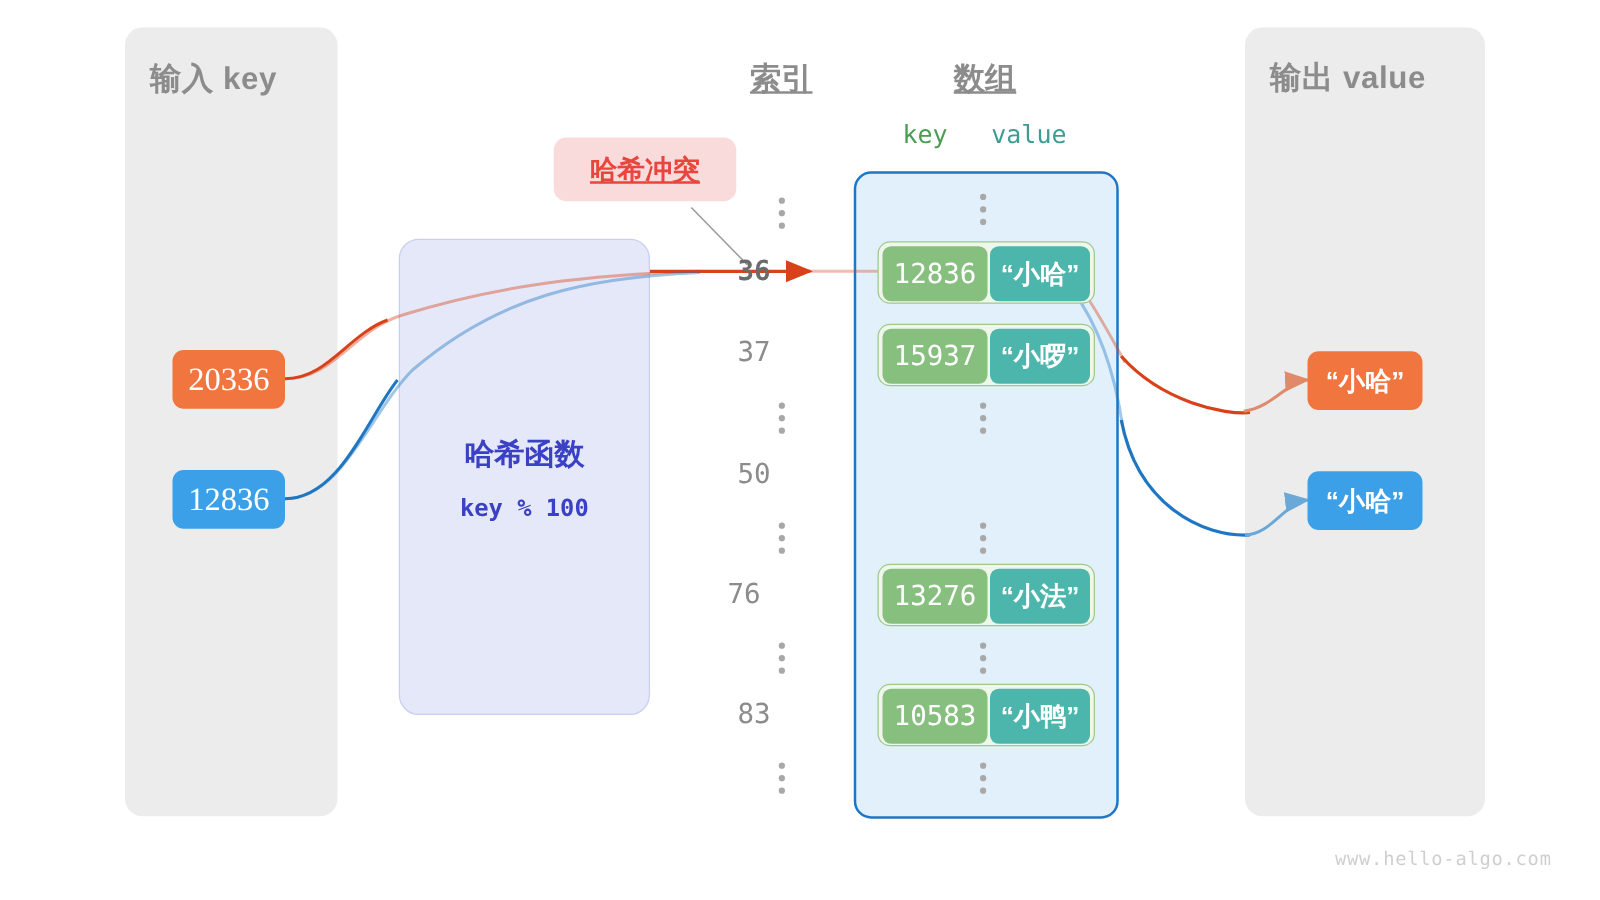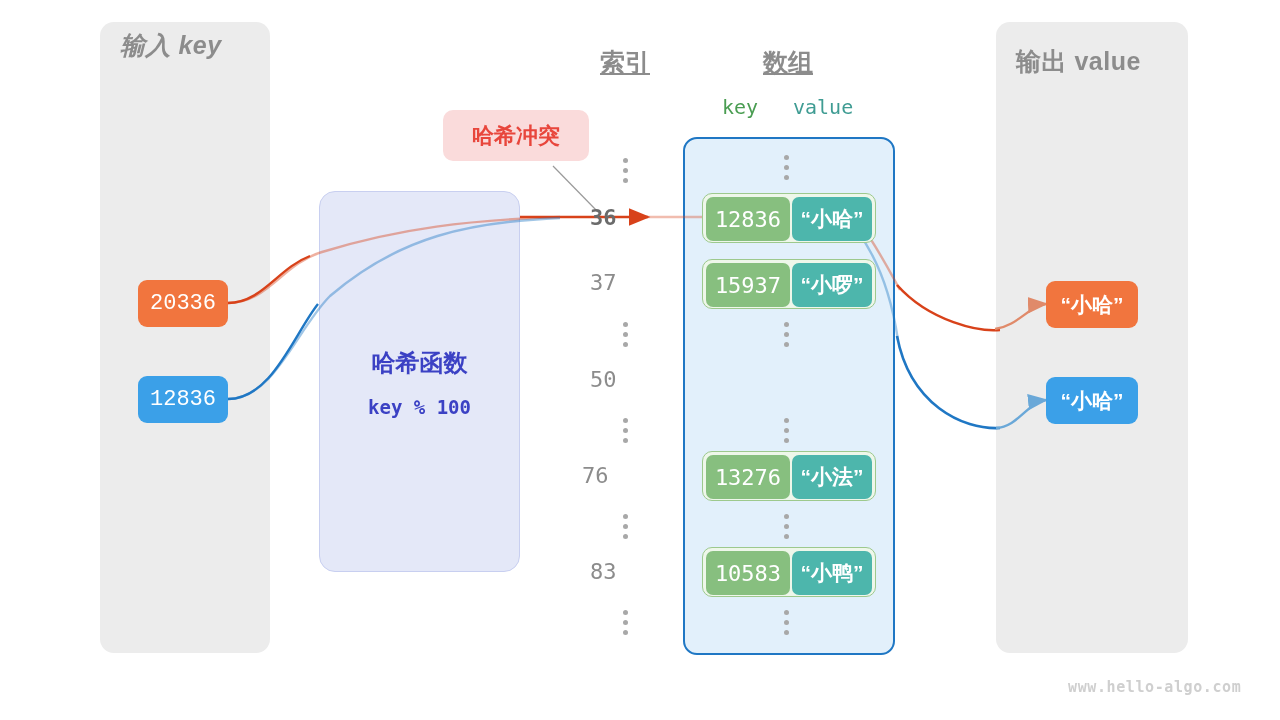--- a/index.html
+++ b/index.html
@@ -79,32 +79,33 @@
     position: absolute;
     background: #fadbdb;
     border-radius: 10px;
     color: #e8463c;
     font-size: 22px;
     font-weight: bold;
     display: flex;
     align-items: center;
     justify-content: center;
     white-space: nowrap;
+    text-decoration: underline;
   }
 
   
   .pill {
     position: absolute;
     border-radius: 9px;
     color: #ffffff;
     display: flex;
     align-items: center;
     justify-content: center;
-    font-size: 22px;
-    font-family: Liberation Mono, monospace;
+    font-size: 26px;
+    font-family: Liberation Serif, serif;
     box-sizing: border-box;
     white-space: nowrap;
   }
   .pill.orange { background: #f1753e; }
   .pill.blue   { background: #3ba0e8; }
   .pill.cjk {
     font-family: "Liberation Sans", "DejaVu Sans", sans-serif;
     font-size: 21px;
     font-weight: bold;
   }
@@ -179,39 +180,38 @@
   }
 
   
   .watermark {
     position: absolute;
     color: #cfcfcf;
     font-size: 15px;
     font-family: "DejaVu Sans Mono", "Liberation Mono", monospace;
     letter-spacing: 0.6px;
     white-space: nowrap;
-    font-weight: bold;
   }
 
   svg.overlay {
     position: absolute;
     left: 0; top: 0;
     width: 1280px; height: 720px;
     pointer-events: none;
   }
 </style>
 </head>
 <body>
 
 <div id="stage">
 
   <div class="panel abs" style="left:100px; top:22px; width:170px; height:631px;"></div>
   <div class="panel abs" style="left:996px; top:22px; width:192px; height:631px;"></div>
 
-  <div class="panel-title" style="left:120px; top:29px;font-style:italic;">输入 key</div>
+  <div class="panel-title" style="left:120px; top:46px;">输入 key</div>
   <div class="panel-title" style="left:1016px; top:45px;">输出 value</div>
 
   <div class="col-heading" style="left:575px; top:46px; width:100px;">索引</div>
   <div class="col-heading" style="left:738px; top:46px; width:100px;">数组</div>
   <div class="kv-head k" style="left:722px; top:95px;">key</div>
   <div class="kv-head v" style="left:793px; top:95px;">value</div>
 
   <div class="hashbox" style="left:319px; top:191px; width:201px; height:381px;"></div>
   <div class="hash-title" style="left:319px; top:347px; width:201px;">哈希函数</div>
   <div class="hash-sub" style="left:319px; top:396px; width:201px;font-weight:bold;">key % 100</div>

